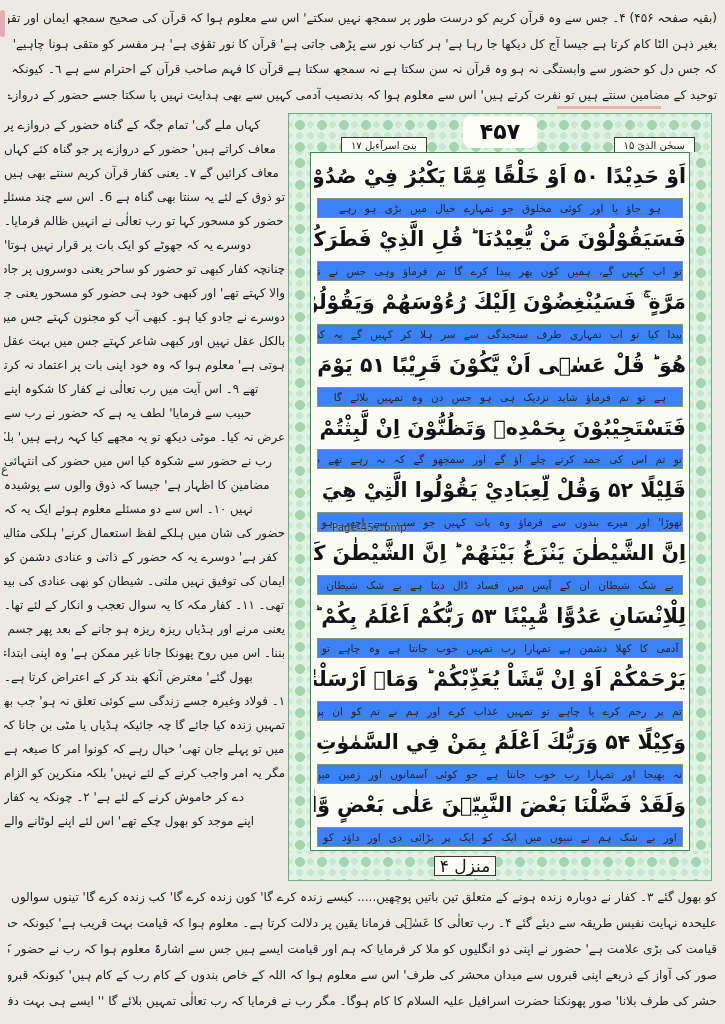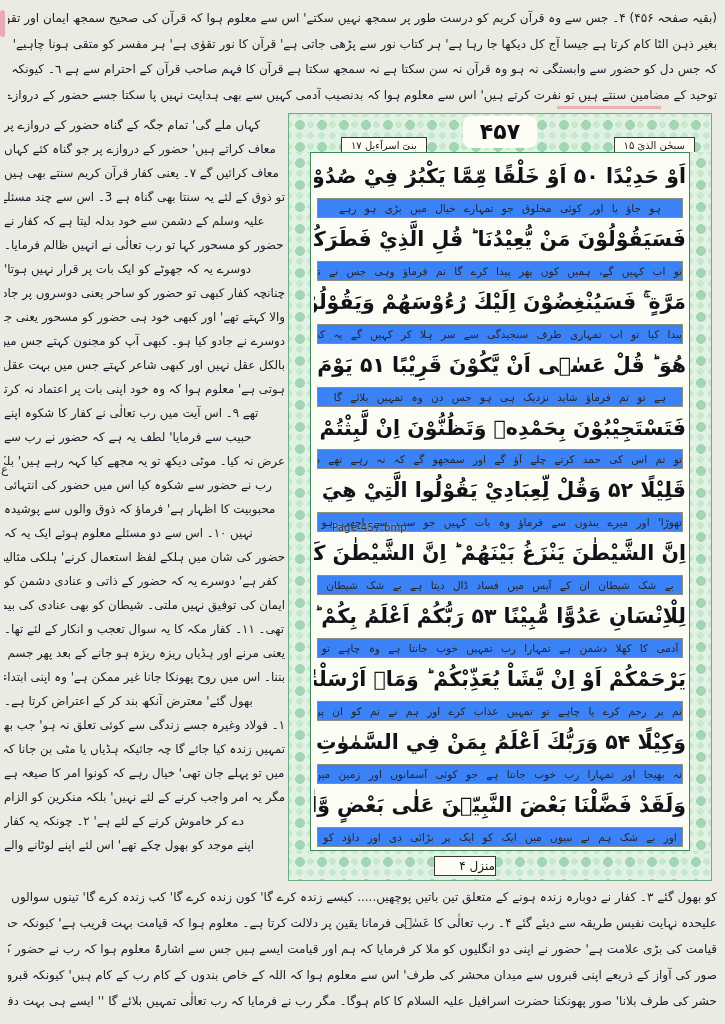--- a/index.html
+++ b/index.html
@@ -85,21 +85,21 @@
     font-size: 10.5px; color: #26262c;
     border: 1px solid #8d8d82; background: #3b82f6;
     direction: rtl; text-align: center; white-space: nowrap; overflow: hidden;
     height: 20px; line-height: 18px; margin: 0 3px; flex: none;
     word-spacing: 5px;
   }
   .footer-label {
     position: absolute; bottom: 4px; left: 0; right: 70px;
     margin: 0 auto; width: 62px;
     background: #fdfdf6; border: 1px solid #3a3a34;
-    font-size: 12px; line-height: 18px; 
+    font-size: 17px; line-height: 18px; text-align: center;
     direction: rtl; color: #15151a;
   }
 
   
   .bottom-text { position: absolute; top: 884px; right: 8px; left: 8px; }
   .bottom-text .b-line {
     font-size: 12px; line-height: 26px; height: 26px;
     direction: rtl; text-align: right; white-space: nowrap; overflow: hidden;
     color: #20202a;
   }
@@ -127,34 +127,33 @@
     <div class="t-line">(بقیہ صفحہ ۴۵۶) ۴۔ جس سے وہ قرآن کریم کو درست طور پر سمجھ نہیں سکتے' اس سے معلوم ہوا کہ قرآن کی صحیح سمجھ ایمان اور تقوٰی سے حاصل ہوتی ہے' اس کے</div>
     <div class="t-line">بغیر ذہن الٹا کام کرتا ہے جیسا آج کل دیکھا جا رہا ہے' ہر کتاب نور سے پڑھی جاتی ہے' قرآن کا نور تقوٰی ہے' ہر مفسر کو متقی ہونا چاہیے' اللہ توفیق دے ۵۔ معلوم ہوا</div>
     <div class="t-line">کہ جس دل کو حضور سے وابستگی نہ ہو وہ قرآن نہ سن سکتا ہے نہ سمجھ سکتا ہے قرآن کا فہم صاحب قرآن کے احترام سے ہے ٦۔ کیونکہ وہ شرک کے خوگر ہیں جب</div>
     <div class="t-line">توحید کے مضامین سنتے ہیں تو نفرت کرتے ہیں' اس سے معلوم ہوا کہ بدنصیب آدمی کہیں سے بھی ہدایت نہیں پا سکتا جسے حضور کے دروازے سے ہدایت نہ ملی اے پھر</div>
   </div>
 
 <div class="left-column urdu">
     <div class="c-line">کہاں ملے گی' تمام جگہ کے گناہ حضور کے دروازے پر</div>
     <div class="c-line">معاف کراتے ہیں' حضور کے دروازے پر جو گناہ کئے کہاں</div>
     <div class="c-line">معاف کرائیں گے ۷۔ یعنی کفار قرآن کریم سنتے بھی ہیں</div>
-    <div class="c-line">تو ذوق کے لئے یہ سنتا بھی گناہ ہے 3۔ اس سے چند مسئلے</div>
-    <div class="c-line">علیہ وسلم کے دشمن سے خود بدلہ لیتا ہے کہ کفار نے</div>
+    <div class="c-line">تو ذوق کے لئے یہ سنتا بھی گناہ ہے 6۔ اس سے چند مسئلے</div>
     <div class="c-line">حضور کو مسحور کہا تو رب تعالٰی نے انہیں ظالم فرمایا۔</div>
     <div class="c-line">دوسرے یہ کہ جھوٹے کو ایک بات پر قرار نہیں ہوتا'</div>
     <div class="c-line">چنانچہ کفار کبھی تو حضور کو ساحر یعنی دوسروں پر جادو کرنے</div>
     <div class="c-line">والا کہتے تھے' اور کبھی خود ہی حضور کو مسحور یعنی جس پر</div>
     <div class="c-line">دوسرے نے جادو کیا ہو۔ کبھی آپ کو مجنون کہتے جس میں</div>
     <div class="c-line">بالکل عقل نہیں اور کبھی شاعر کہتے جس میں بہت عقل</div>
     <div class="c-line">ہوتی ہے' معلوم ہوا کہ وہ خود اپنی بات پر اعتماد نہ کرتے</div>
     <div class="c-line">تھے ۹۔ اس آیت میں رب تعالٰی نے کفار کا شکوہ اپنے</div>
     <div class="c-line">حبیب سے فرمایا' لطف یہ ہے کہ حضور نے رب سے</div>
     <div class="c-line">عرض نہ کیا۔ موٹی دیکھ تو یہ مجھے کیا کہہ رہے ہیں' بلکہ</div>
     <div class="c-line">رب نے حضور سے شکوہ کیا اس میں حضور کی انتہائی</div>
-    <div class="c-line">محبوبیت کا اظہار ہے' فرماؤ کہ ذوق والوں سے پوشیدہ</div>
+    <div class="c-line">مضامین کا اظہار ہے' جیسا کہ ذوق والوں سے پوشیدہ</div>
     <div class="c-line">نہیں ۱۰۔ اس سے دو مسئلے معلوم ہوئے ایک یہ کہ</div>
     <div class="c-line">حضور کی شان میں ہلکے لفظ استعمال کرنے' ہلکی مثالیں دینا</div>
     <div class="c-line">کفر ہے' دوسرے یہ کہ حضور کے ذاتی و عنادی دشمن کو</div>
     <div class="c-line">ایمان کی توفیق نہیں ملتی۔ شیطان کو بھی عنادی کی بیماری</div>
     <div class="c-line">تھی۔ ۱۱۔ کفار مکہ کا یہ سوال تعجب و انکار کے لئے تھا۔</div>
     <div class="c-line">یعنی مرنے اور ہڈیاں ریزہ ریزہ ہو جانے کے بعد پھر جسم کا</div>
     <div class="c-line">بننا۔ اس میں روح پھونکا جانا غیر ممکن ہے' وہ اپنی ابتداء کو</div>
     <div class="c-line">بھول گئے' معترض آنکھ بند کر کے اعتراض کرتا ہے۔</div>
     <div class="c-line">۱۔ فولاد وغیرہ جسے زندگی سے کوئی تعلق نہ ہو' جب بھی</div>
     <div class="c-line">تمہیں زندہ کیا جائے گا چہ جائیکہ ہڈیاں یا مٹی بن جانا کہ ان</div>

